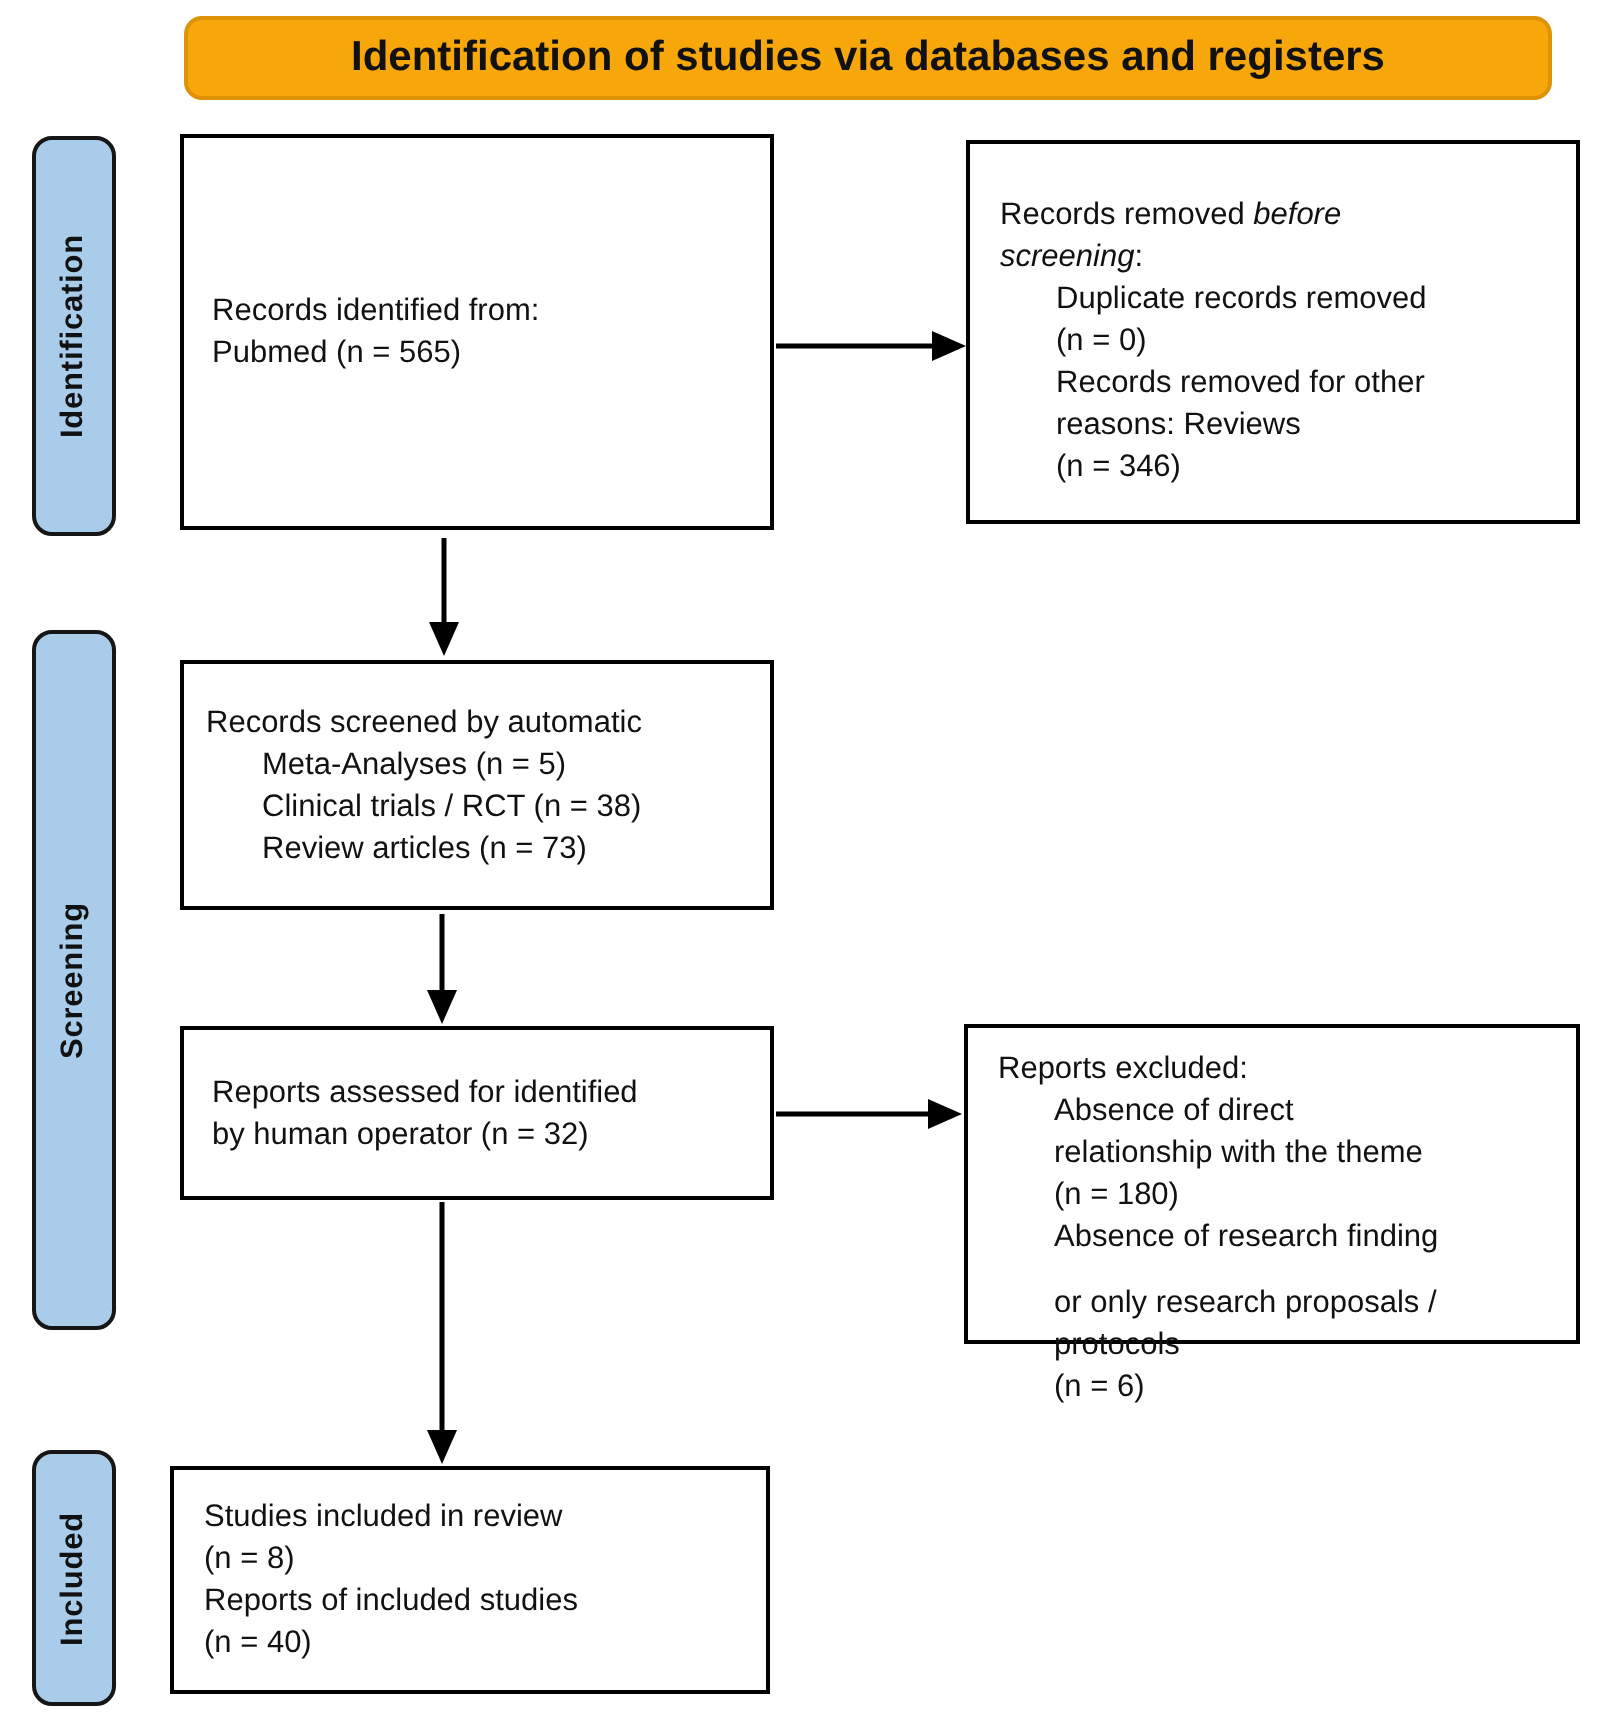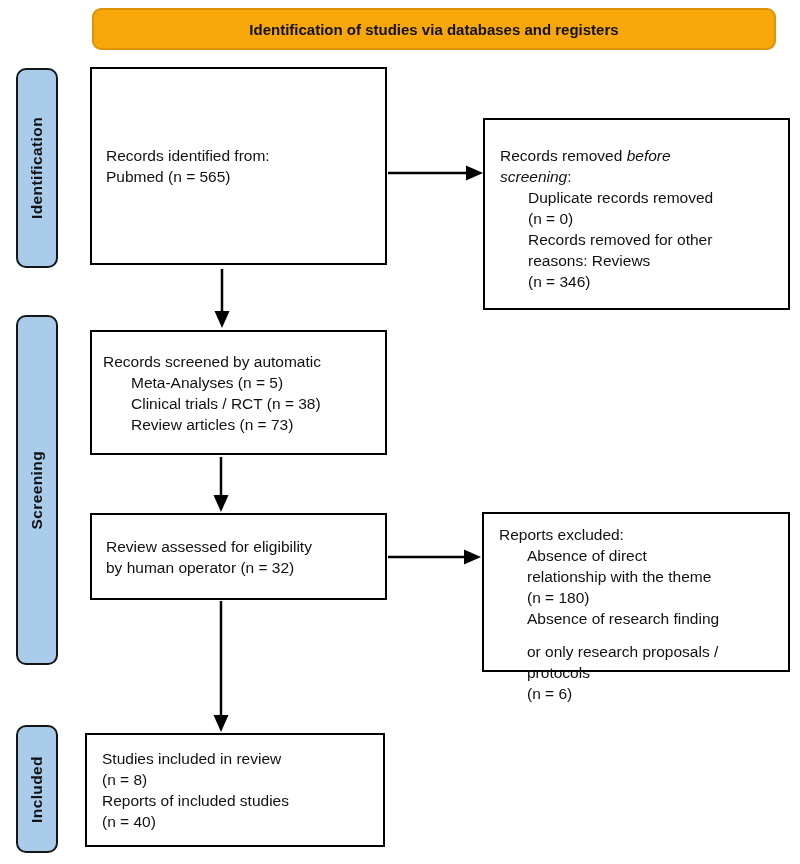--- a/index.html
+++ b/index.html
@@ -12,42 +12,42 @@
   }
   html,body{margin:0;padding:0;background:#ffffff;}
   .canvas{
     position:relative;width:800px;height:864px;background:#ffffff;overflow:hidden;
     font-family:"Liberation Sans", sans-serif;color:var(--text-color);
   }
   .banner{
     position:absolute;left:92px;top:8px;width:684px;height:42px;box-sizing:border-box;
     background:var(--banner-bg);border:2px solid var(--banner-border);border-radius:9px;
     display:flex;align-items:center;justify-content:center;
-    font-size:15px;font-weight:bold;
+    font-size:21px;font-weight:bold;
   }
   .side{
     position:absolute;left:16px;width:42px;box-sizing:border-box;
     background:var(--sidebar-bg);border:2px solid #161616;border-radius:10px;
     display:flex;align-items:center;justify-content:center;
     font-size:15.5px;font-weight:bold;
   }
   .side span{writing-mode:vertical-rl;transform:rotate(180deg);letter-spacing:.4px;}
   .side-identification{top:68px;height:200px;}
   .side-screening{top:315px;height:350px;}
   .side-included{top:725px;height:128px;}
   .fbox{
     position:absolute;box-sizing:border-box;background:#ffffff;
     border:2px solid var(--box-border);
     font-size:15.5px;line-height:21px;
     display:flex;flex-direction:column;
   }
   .center-v{justify-content:center;}
   .tline{white-space:pre;}
   .box-identified{left:90px;top:67px;width:297px;height:198px;padding-left:14px;}
-  .box-removed{left:483px;top:70px;width:307px;height:192px;padding:25px 8px 0 15px;margin-top:48px;}
+  .box-removed{left:483px;top:70px;width:307px;height:192px;padding:25px 8px 0 15px;}
   .box-screened{left:90px;top:330px;width:297px;height:125px;padding-left:11px;}
   .box-eligibility{left:90px;top:513px;width:297px;height:87px;padding-left:14px;}
   .box-excluded{left:482px;top:512px;width:308px;height:160px;padding:10px 8px 0 15px;}
   .box-included{left:85px;top:733px;width:300px;height:114px;padding-left:15px;}
   .arrows{position:absolute;left:0;top:0;width:800px;height:864px;pointer-events:none;}
   .arrows line{stroke:var(--arrow-color);stroke-width:2.5;}
   .arrows polygon{fill:var(--arrow-color);}
 </style>
 </head>
 <body>
@@ -84,21 +84,21 @@
     </div>
 
   <div class="fbox box-screened center-v">
       <div class="tline" style="padding-left: 0px;"><span>Records screened by automatic</span></div>
       <div class="tline" style="padding-left: 28px;"><span>Meta-Analyses (n = 5)</span></div>
       <div class="tline" style="padding-left: 28px;"><span>Clinical trials / RCT (n = 38)</span></div>
       <div class="tline" style="padding-left: 28px;"><span>Review articles (n = 73)</span></div>
     </div>
 
   <div class="fbox box-eligibility center-v">
-      <div class="tline" style="padding-left: 0px;"><span>Review assessed for eligibility</span></div>
+      <div class="tline" style="padding-left: 0px;"><span>Reports assessed for identified</span></div>
       <div class="tline" style="padding-left: 0px;"><span>by human operator (n = 32)</span></div>
     </div>
 
   <div class="fbox box-excluded">
       <div class="tline" style="padding-left: 0px;"><span>Reports excluded:</span></div>
       <div class="tline" style="padding-left: 28px;"><span>Absence of direct</span></div>
       <div class="tline" style="padding-left: 28px;"><span>relationship with the theme</span></div>
       <div class="tline" style="padding-left: 28px;"><span>(n = 180)</span></div>
       <div class="tline" style="padding-left: 28px;"><span>Absence of research finding</span></div>
       <div class="tline" style="padding-left: 28px; margin-top: 12px;"><span>or only research proposals /</span></div>

